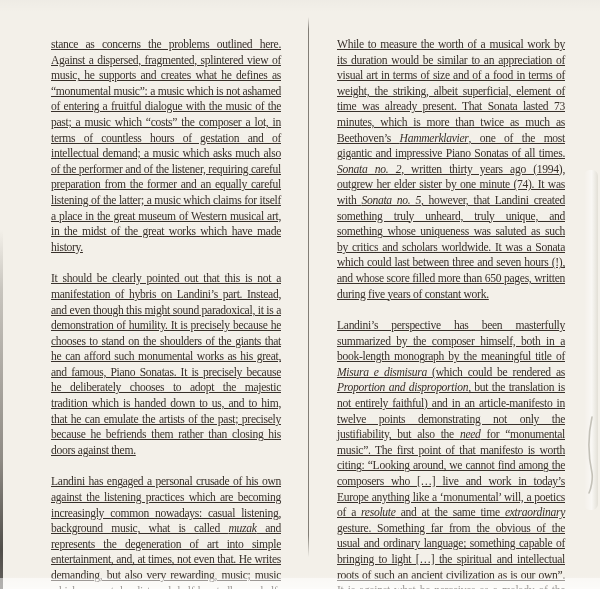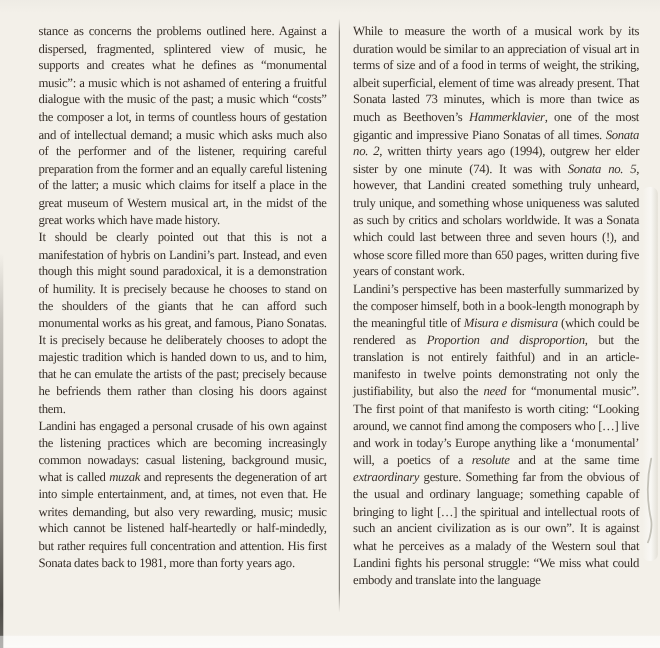--- a/index.html
+++ b/index.html
@@ -25,22 +25,23 @@
     color: var(--ink, #38302a);
     font-size: 11.6px;
     line-height: 15.6px;
     letter-spacing: -0.3px;
     text-align: justify;
     text-justify: inter-word;
   }
   .col-left  { left: 35px; }
   .col-right { left: 321px; width: 260px; }
   .para {
-    margin: 0;
+    margin: 16px;
     padding: 0;
+    text-decoration: underline;
   }
   .it { font-style: italic; }
   #divider {
     position: absolute;
     left: 308px;
     top: 17px;
     width: 1px;
     height: 540px;
     background: linear-gradient(to bottom,
       rgba(110,106,98,0) 0,

